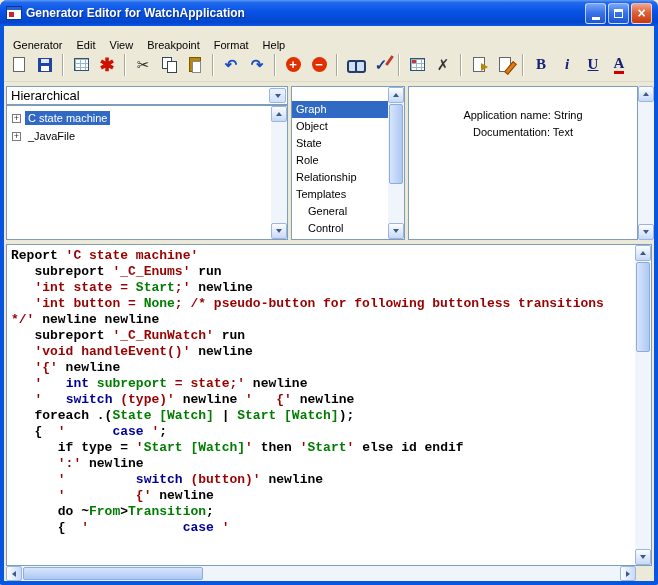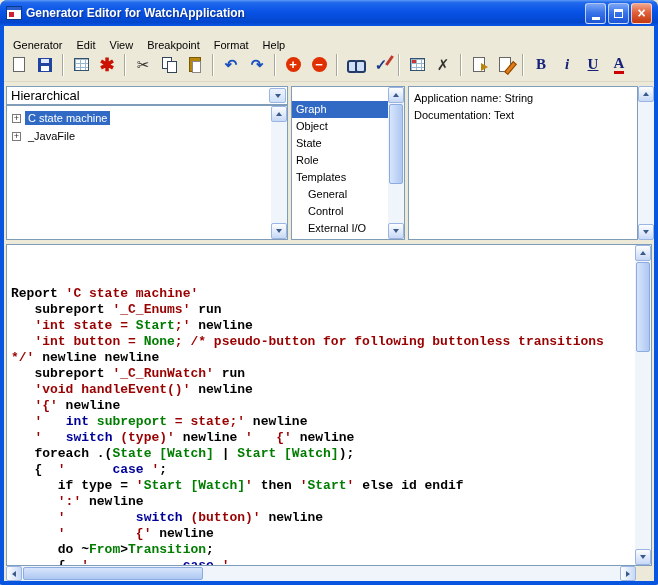--- a/index.html
+++ b/index.html
@@ -90,21 +90,21 @@
             text-align:center; margin-right:4px; flex:0 0 auto; color:#333; }
   .tlabel { padding:1px 3px;text-align:right; }
   .tlabel.sel { background:#316ac5; color:#fff; outline:1px dotted rgba(255,255,255,.7); }
 
   .cat-panel { left:287px; top:60px; width:114px; height:154px; }
   .cat-content { flex:1; overflow:hidden; padding-top:14px; }
   .citem { height:17px; line-height:17px; font-size:11px; padding-left:4px; white-space:nowrap; }
   .citem.ind1 { padding-left:16px; }
   .citem.sel { background:#316ac5; color:#fff; }
 
-  .attr-panel { left:404px; top:60px; width:230px; height:154px; padding:3px 5px; display:block; }
+  .attr-panel { left:404px; top:60px; width:230px; height:154px; padding:20px 5px; display:block;text-align:center; }
   .attr-line { font-size:11px; line-height:17px; white-space:nowrap; }
 
   
   .sb-v { width:16px; background:#f0f4fb; display:flex; flex-direction:column; flex:0 0 auto; }
   .sb-h { background:#f0f4fb; display:flex; flex-direction:row; }
   .sb-btn { width:16px; height:16px; background:linear-gradient(180deg,#fdfefe,#c7d8f6);
             border:1px solid #9ab5e4; border-radius:2px; display:flex; align-items:center; justify-content:center; flex:0 0 auto; }
   .sb-h .sb-btn { background:linear-gradient(90deg,#fdfefe,#c7d8f6); height:15px; }
   .sb-track { flex:1; position:relative; }
   .sb-thumb { position:absolute; left:1px; right:1px; background:linear-gradient(90deg,#d7e5fc,#aec8f2);
@@ -113,21 +113,21 @@
   .tri-up { width:0; height:0; border-left:3px solid transparent; border-right:3px solid transparent; border-bottom:4px solid #3a5a8c; }
   .tri-down { width:0; height:0; border-left:3px solid transparent; border-right:3px solid transparent; border-top:4px solid #3a5a8c; }
   .tri-left { width:0; height:0; border-top:3px solid transparent; border-bottom:3px solid transparent; border-right:4px solid #3a5a8c; }
   .tri-right { width:0; height:0; border-top:3px solid transparent; border-bottom:3px solid transparent; border-left:4px solid #3a5a8c; }
   .right-scroll { position:absolute; left:634px; top:60px; height:154px; }
   .corner { position:absolute; left:632px; top:540px; width:16px; height:15px; background:#ece9d8; }
 
   
   .code-wrap { left:2px; top:218px; width:646px; height:322px; }
   .code-text { flex:1; overflow:hidden; padding:3px 4px;
-               font-family:"Liberation Mono", monospace; font-weight:bold; font-size:13px; line-height:16px;margin-top:38px; }
+               font-family:"Liberation Mono", monospace; font-weight:bold; font-size:13px; line-height:16px; }
   .cline { white-space:pre; }
   .ck { color:#000000; }
   .cs { color:#990000; }
   .cg { color:#007d00; }
   .cb { color:#000099; }
   .hscroll { position:absolute; left:2px; top:540px; width:630px; height:15px; }
 </style>
 </head>
 <body>
 
@@ -257,20 +257,21 @@
           </div>
       </div>
     </div>
 
     <div class="panel cat-panel">
       <div class="cat-content">
           <div class="citem sel">Graph</div>
           <div class="citem">Object</div>
           <div class="citem">State</div>
           <div class="citem">Role</div>
+          <div class="citem">Relationship</div>
           <div class="citem">Templates</div>
           <div class="citem ind1">General</div>
           <div class="citem ind1">Control</div>
           <div class="citem ind1">External I/O</div>
         </div>
       <div class="sb-v">
         <div class="sb-btn">
             <span class="tri-up"></span>
           </div>
         <div class="sb-track">

